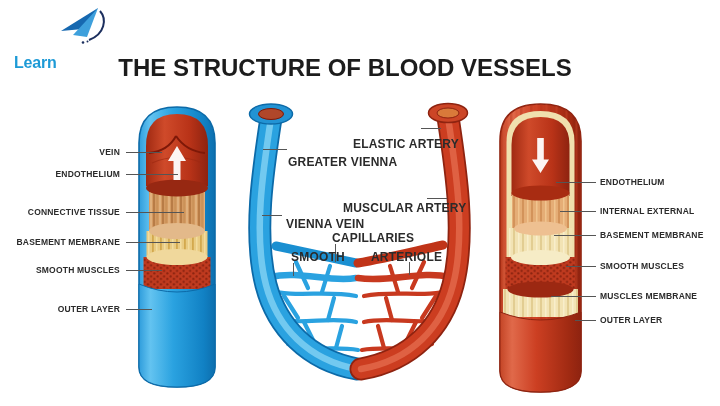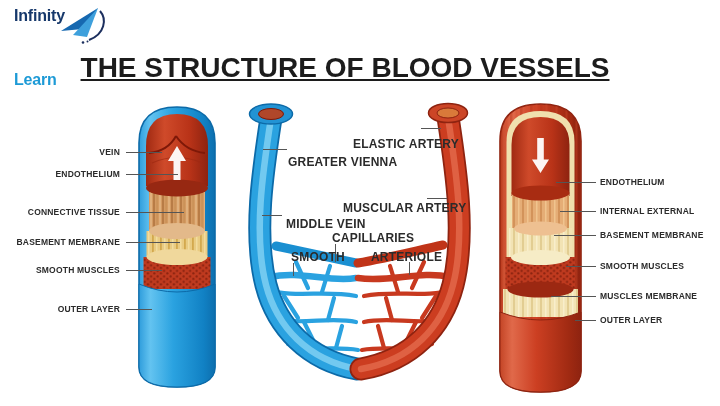--- a/index.html
+++ b/index.html
@@ -1,40 +1,39 @@
 <!DOCTYPE html>
 <html><head>
 <meta charset="utf-8">
 <style>
   html,body{margin:0;padding:0;background:#fff;}
   .stage{position:relative;width:720px;height:406px;background:#ffffff;overflow:hidden;
          font-family:"Liberation Sans",sans-serif;}
   
   .title{position:absolute;top:53px;left:40px;width:610px;text-align:center;
-         font-size:28px;font-weight:700;color:#1c1c1c;letter-spacing:0;line-height:30px;text-decoration:underline;}
+         font-size:24px;font-weight:700;color:#1c1c1c;letter-spacing:0;line-height:30px;}
   
   .logo{position:absolute;top:7px;left:14px;width:110px;height:46px;}
   .logo-line1{font-size:16px;font-weight:700;color:#16386b;line-height:17px;letter-spacing:-.2px;}
   .logo-line2{font-size:16px;font-weight:700;color:#1d9ad6;line-height:16px;letter-spacing:-.2px;margin-top:48px;}
   .logo-mark{position:absolute;left:44px;top:-3px;}
   
   .lbl{position:absolute;font-size:8.5px;font-weight:700;color:#2b2b2b;
        letter-spacing:.2px;white-space:nowrap;line-height:10px;}
   .lbl.c{font-size:12px;line-height:11px;}
   .lead{position:absolute;height:0;border-top:1.4px solid #555;}
   .vlead{position:absolute;width:1.4px;background:#555;}
   svg{position:absolute;}
 </style>
 </head>
 <body>
 
 <div class="stage">
 
   <div class="logo">
-    <div class="logo-line1">Infinity</div>
     <div class="logo-line2">Learn</div>
     <svg class="logo-mark" width="52" height="44" viewBox="0 0 52 44">
       <path d="M42,7 C49,15 47,30 31,36" fill="none" stroke="#1c2f5e" stroke-width="2"></path>
       <circle cx="25" cy="38.5" r="1.3" fill="#1c2f5e"></circle>
       <circle cx="29.5" cy="37.6" r="1" fill="#1c2f5e"></circle>
       <polygon points="3,27 40,4 25,25" fill="#1668b0"></polygon>
       <polygon points="15,31 40,4 29,33" fill="#3ea0dc"></polygon>
     </svg>
   </div>
 
@@ -212,21 +211,21 @@
   <div class="lead" style="left:126px;top:242px;width:54px"></div>
   <div class="lbl" style="top:265px;right:600px">SMOOTH MUSCLES</div>
   <div class="lead" style="left:126px;top:270px;width:36px"></div>
   <div class="lbl" style="top:304px;right:600px">OUTER LAYER</div>
   <div class="lead" style="left:126px;top:309px;width:26px"></div>
 
   <div class="lbl c" style="top:157px;left:288px">GREATER VIENNA</div>
   <div class="lead" style="left:263px;top:149px;width:24px"></div>
   <div class="lbl c" style="top:139px;left:353px">ELASTIC ARTERY</div>
   <div class="lead" style="left:421px;top:128px;width:20px"></div>
-  <div class="lbl c" style="top:219px;left:286px">MIDDLE VEIN</div>
+  <div class="lbl c" style="top:219px;left:286px">VIENNA VEIN</div>
   <div class="lead" style="left:262px;top:215px;width:20px"></div>
   <div class="lbl c" style="top:203px;left:343px">MUSCULAR ARTERY</div>
   <div class="lead" style="left:427px;top:198px;width:20px"></div>
   <div class="lbl c" style="top:233px;left:332px">CAPILLARIES</div>
   <div class="vlead" style="left:335px;top:244px;height:18px"></div>
   <div class="lbl c" style="top:252px;left:291px">SMOOTH</div>
   <div class="vlead" style="left:293px;top:263px;height:13px"></div>
   <div class="lbl c" style="top:252px;left:371px">ARTERIOLE</div>
   <div class="vlead" style="left:409px;top:262px;height:13px"></div>
 

